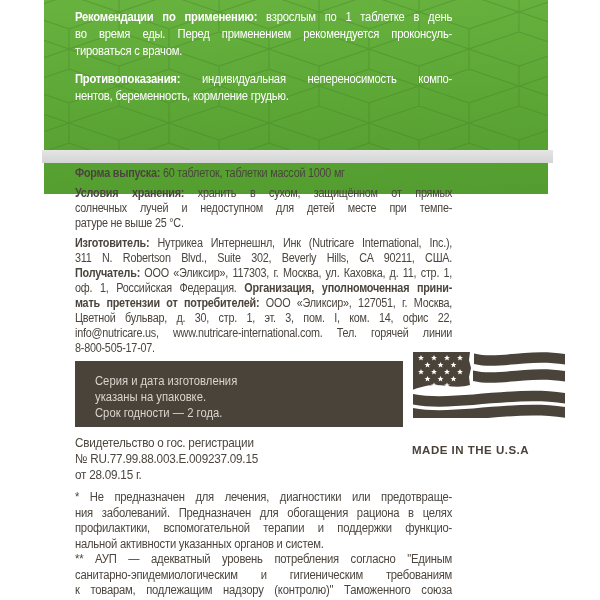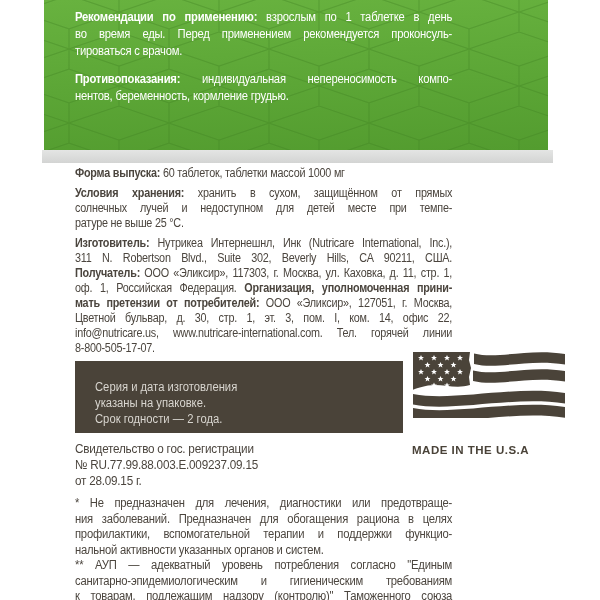--- a/index.html
+++ b/index.html
@@ -7,41 +7,41 @@
     --pattern_line:#3d7f1f; --shade_top:#e4e5e4; --shade_bottom:#d3d4d3;
     --ink:#4b453e; --box_bg:#4a4339; --box_text:#d9d6d0; --flag:#4a4339; --white:#ffffff;
   }
   html,body{margin:0;padding:0;background:#fff;}
   .page{
     position:relative; width:600px; height:600px; overflow:hidden; background:#fff;
     font-family:"Liberation Sans","DejaVu Sans",sans-serif; color:var(--ink);
   }
   
   .band{
-    position:absolute; left:44px; top:0; width:504px; height:150px; overflow:hidden;
+    position:absolute; left:44px; top:0; width:504px; height:194px; overflow:hidden;
     background:linear-gradient(178deg, var(--green_top) 0%, var(--green_mid) 55%, var(--green_bottom) 100%);
   }
   .hexsvg{position:absolute; left:0; top:0;}
   .bandtext{position:absolute; left:31px; top:9px; color:#fff;}
   .bandtext2{position:absolute; left:31px; top:71px; color:#fff;}
   
   .cond{width:419px; transform:scaleX(0.9); transform-origin:0 0; letter-spacing:-0.25px;}
   .band .ln{height:17px; line-height:17px; font-size:12.5px;}
   .justify .ln{text-align:justify; text-align-last:justify;}
   .justify .ln.last{text-align:left; text-align-last:left;}
   .ln{overflow:visible;}
   .b{font-weight:bold;}
   
   .shade{position:absolute; left:42px; top:150px; width:511px; height:13px;
     background:linear-gradient(var(--shade_top), var(--shade_bottom));}
   
   .col{position:absolute; left:75px; top:166px; width:377px;}
   .para{margin:0 0 5px 0;}
   .para .ln{height:15px; line-height:15px; font-size:12px;}
-  .darkbox{margin-top:5px; width:308px; padding:18px 0 6px 20px; background:var(--box_bg);}
+  .darkbox{margin-top:5px; width:308px; padding:12px 0 6px 20px; background:var(--box_bg);}
   .boxcond{width:320px; transform:scaleX(0.9); transform-origin:0 0; color:var(--box_text);}
   .boxcond .ln{height:16px; line-height:16px; font-size:12.5px; text-align:left;}
   .reg{margin-top:8px;}
   .reg .ln{height:16px; line-height:16px; font-size:13px; text-align:left;}
   .fn{margin-top:7px;}
   .fn + .fn{margin-top:0;}
   .fn .ln{height:15.5px; line-height:15.5px; font-size:12.5px;}
   
   .flag{position:absolute; left:413px; top:352px;}
   .made{position:absolute; left:412px; top:444px; width:160px;

